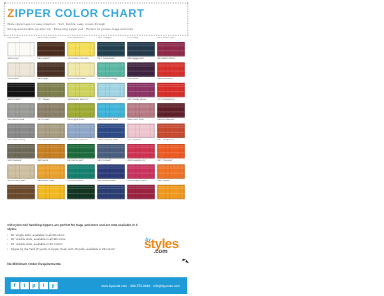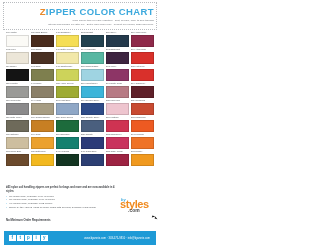--- a/index.html
+++ b/index.html
@@ -11,21 +11,21 @@
     overflow:hidden;
   }
   .page { position:relative; width:160px; height:247px; background:#fff; }
 
   
   .header {
     position:relative;
     margin:2px 3px 0 3px;
     padding:3px 2px 2px 2px;
     border:1px dotted #b9bcc0;
-    text-align:right;
+    text-align:left;
   }
   .title {
     font-size:9.5px;
     font-weight:bold;
     letter-spacing:.4px;
     color:#3ca9dd;
     line-height:11px;
     white-space:nowrap;
   }
   .title .z { color:#e98a2b; }

